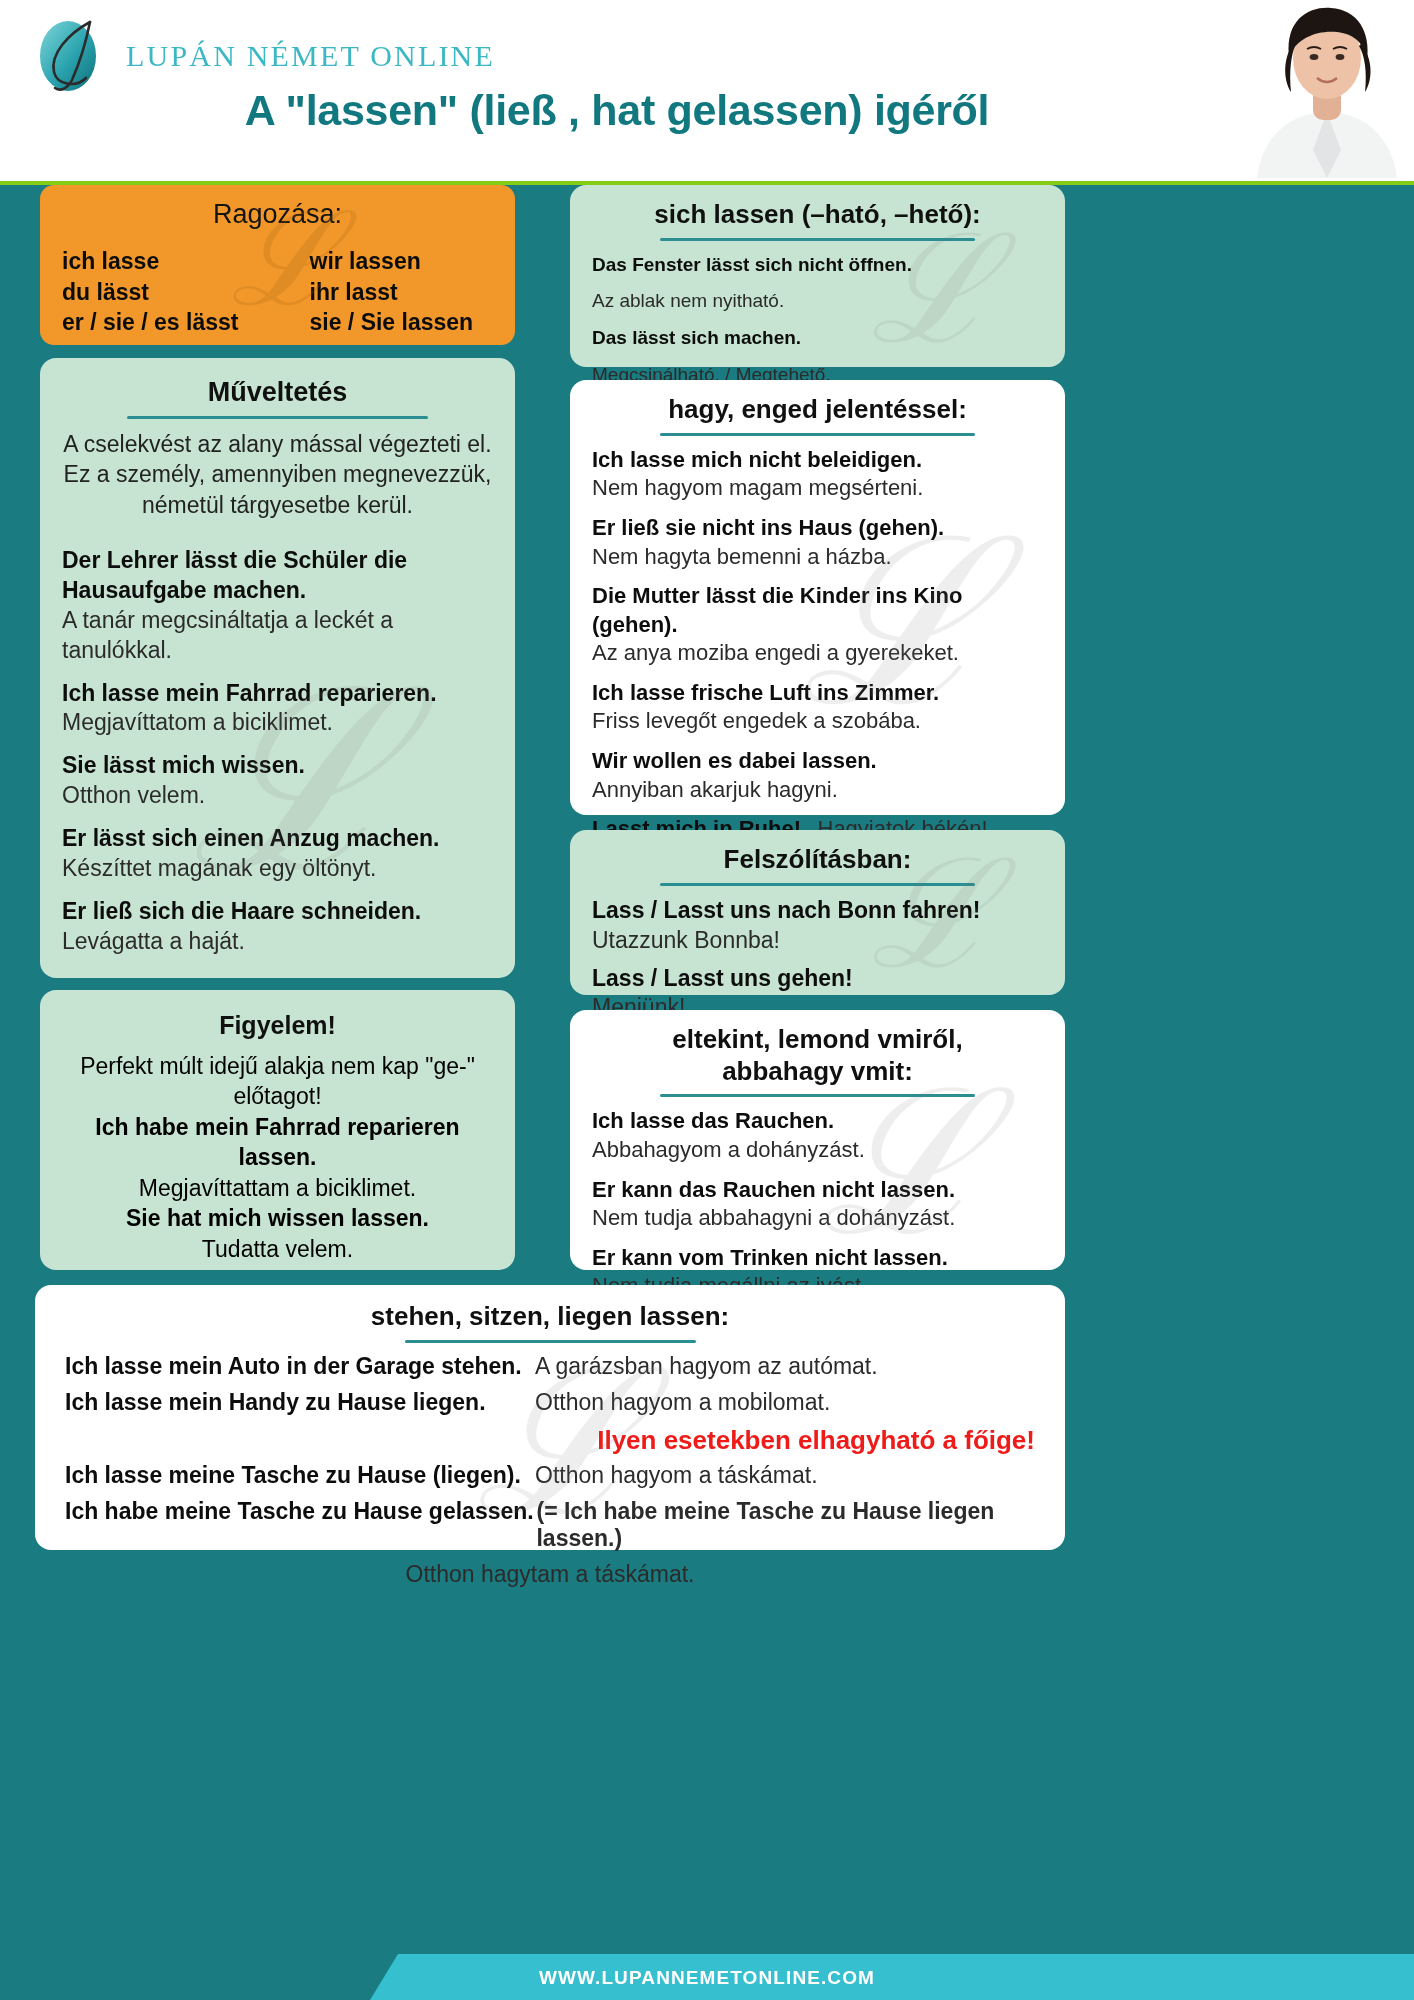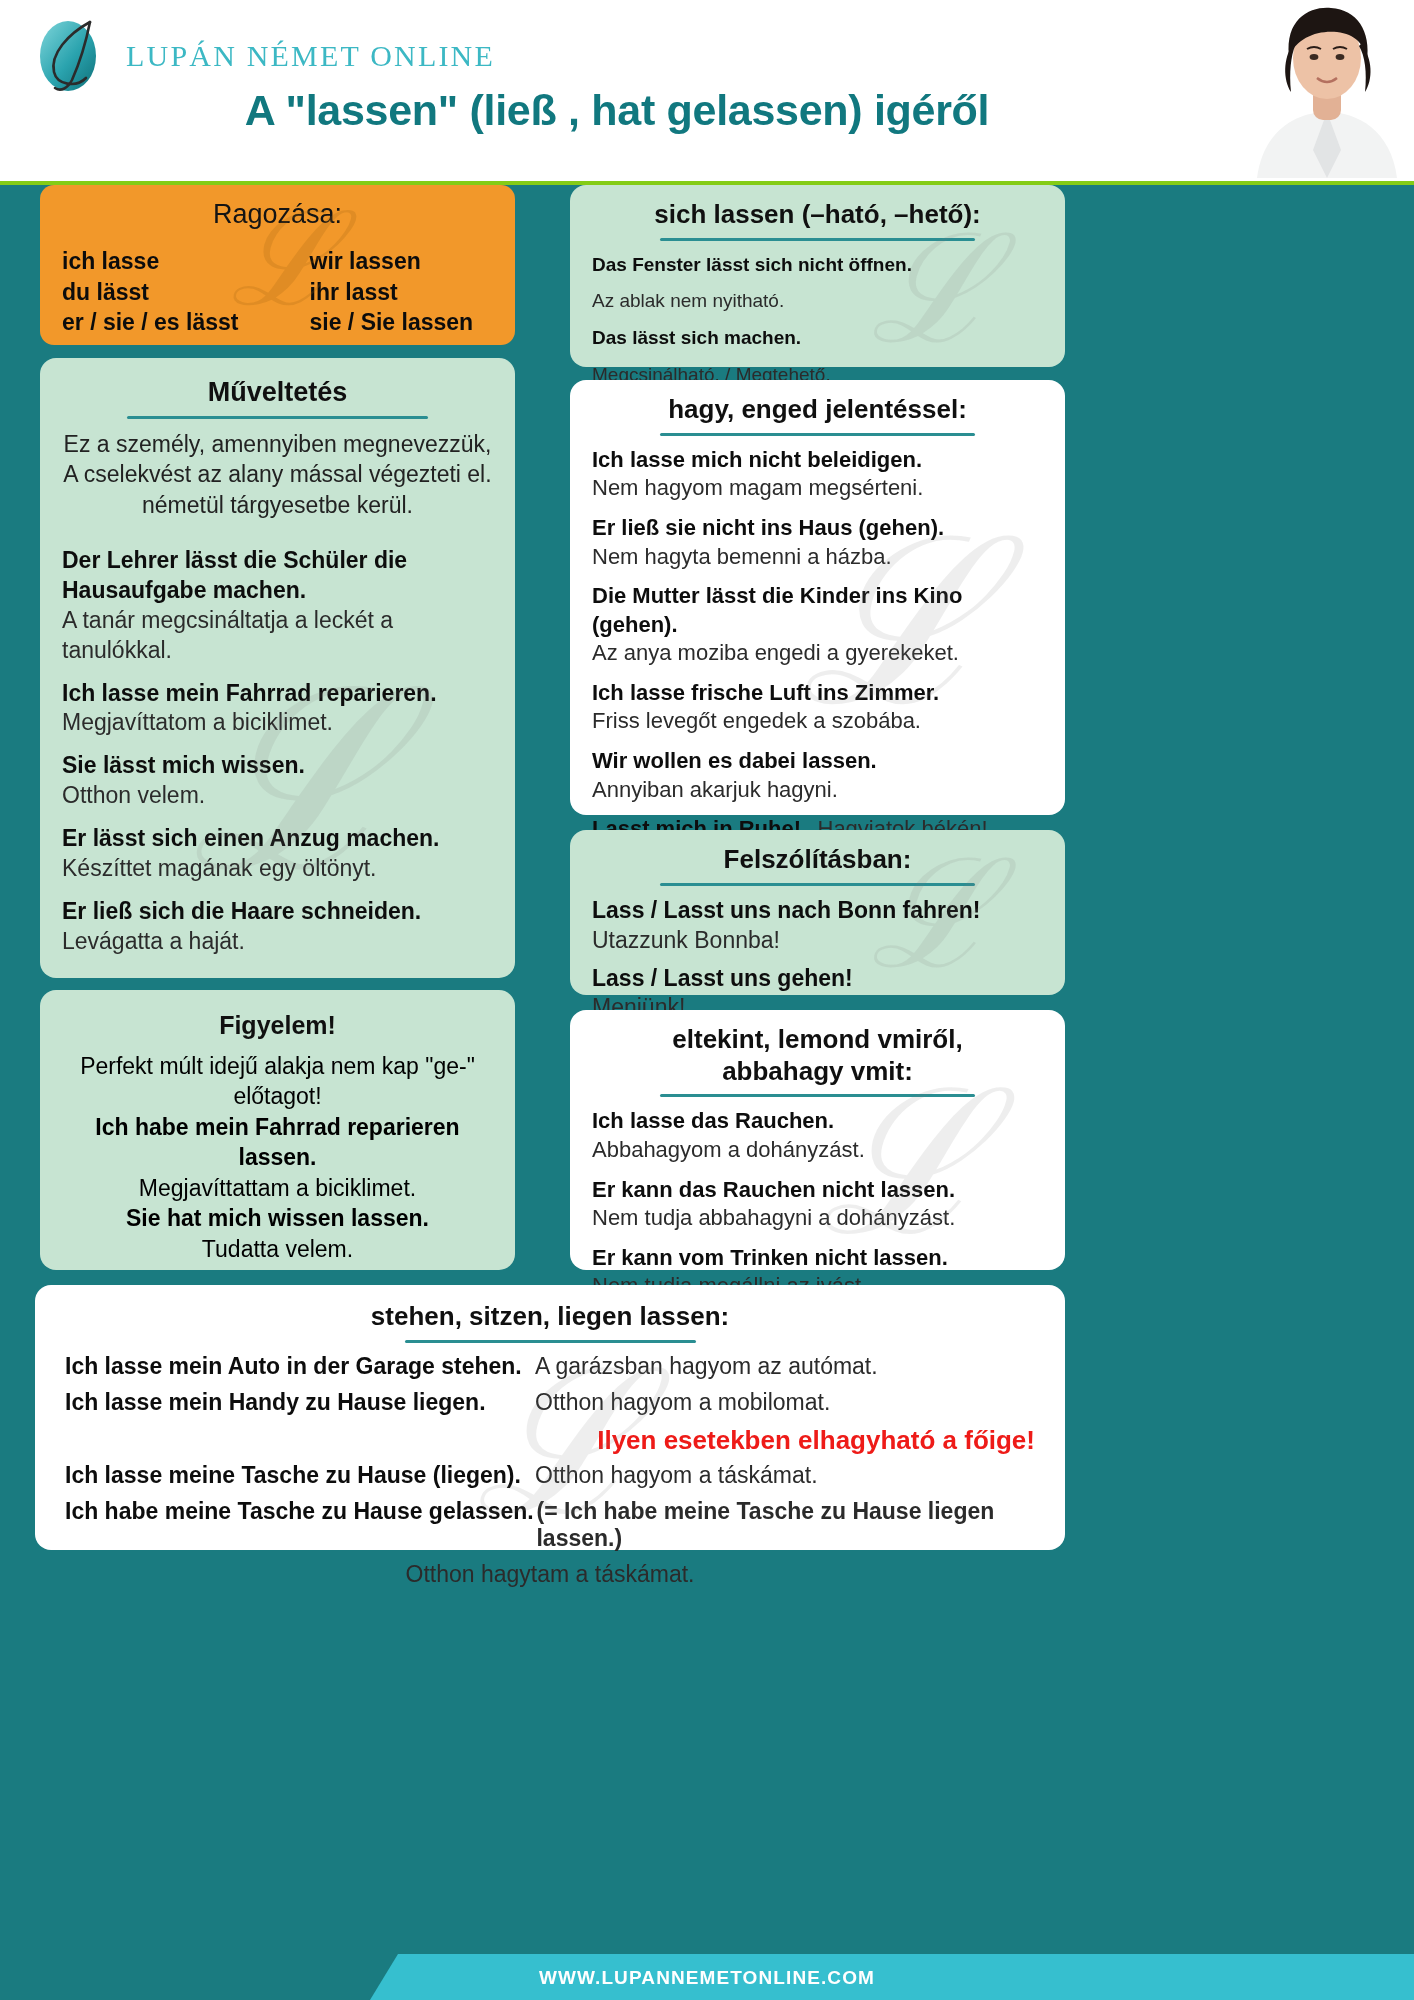--- a/index.html
+++ b/index.html
@@ -267,22 +267,22 @@
           <div class="rag-line">sie / Sie lassen</div>
         </div>
       </div>
     </div>
 
     <div class="card green" id="box-muveltetes">
       <div class="wm" style="left:150px; top:300px; font-size:250px;">ℒ</div>
       <div class="card-title">Műveltetés</div>
       <div class="title-rule"></div>
       <div class="intro">
+        <div>A cselekvést az alany mással végezteti el.</div>
         <div>Ez a személy, amennyiben megnevezzük,</div>
-        <div>A cselekvést az alany mással végezteti el.</div>
         <div>németül tárgyesetbe kerül.</div>
       </div>
       <div class="ex" style="margin-top:26px;">
         <div class="pair">
           <div class="de">Der Lehrer lässt die Schüler die Hausaufgabe machen.</div>
           <div class="hu">A tanár megcsináltatja a leckét a tanulókkal.</div>
         </div>
         <div class="pair">
           <div class="de">Ich lasse mein Fahrrad reparieren.</div>
           <div class="hu">Megjavíttatom a biciklimet.</div>

